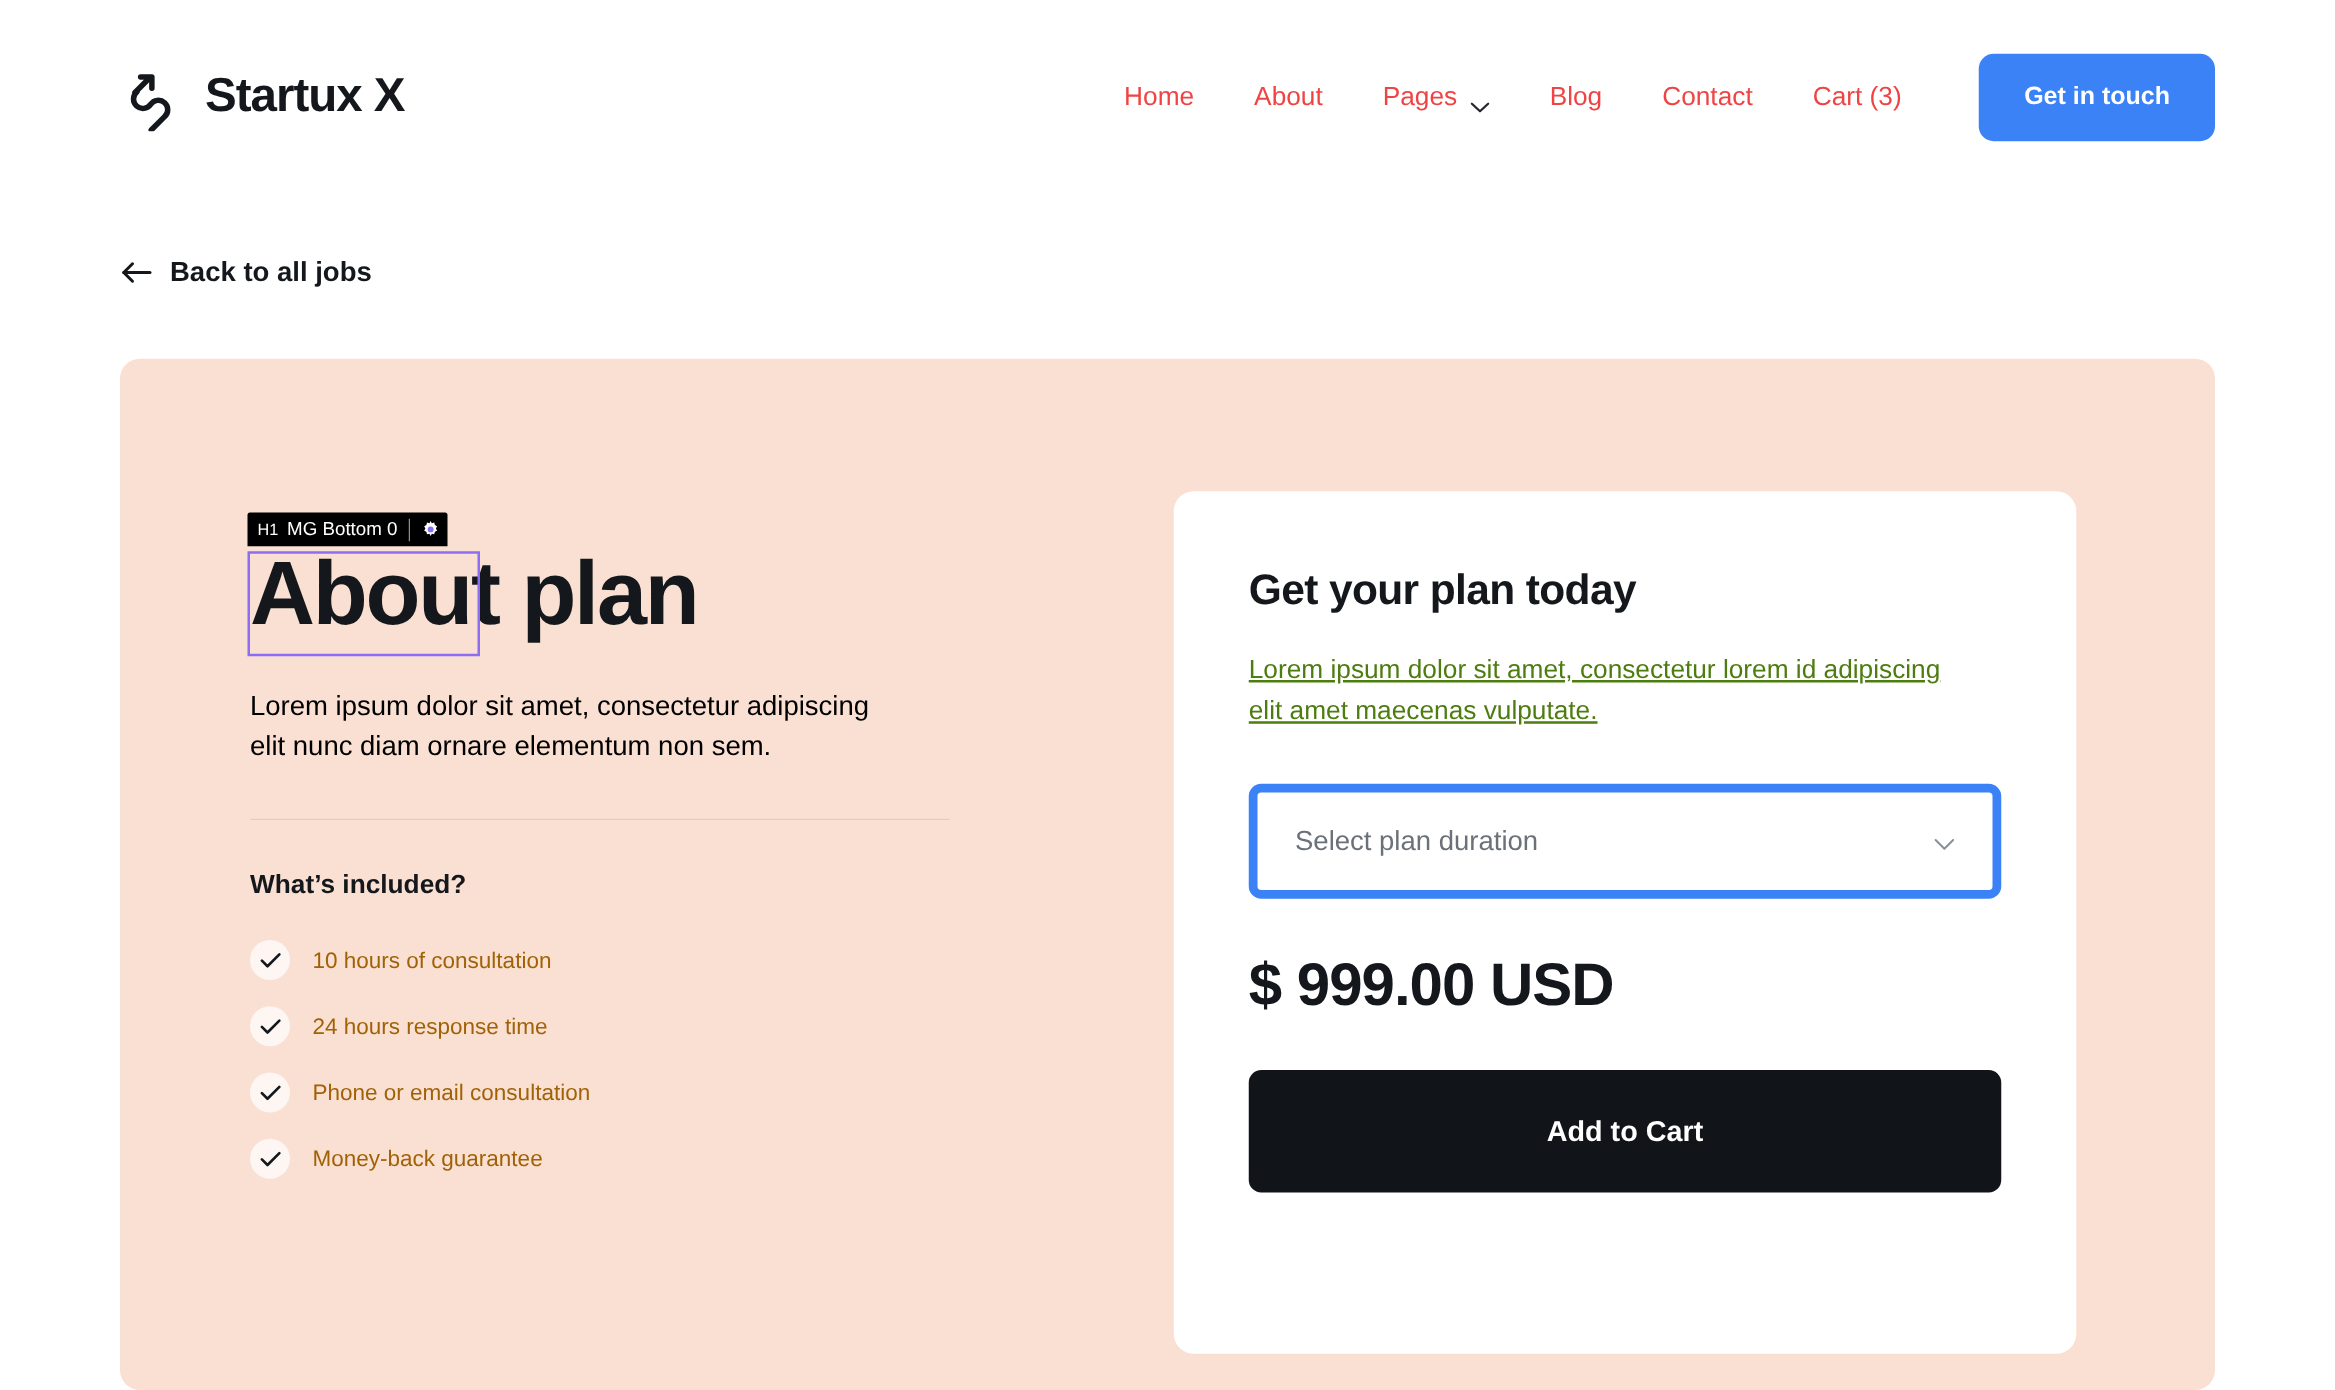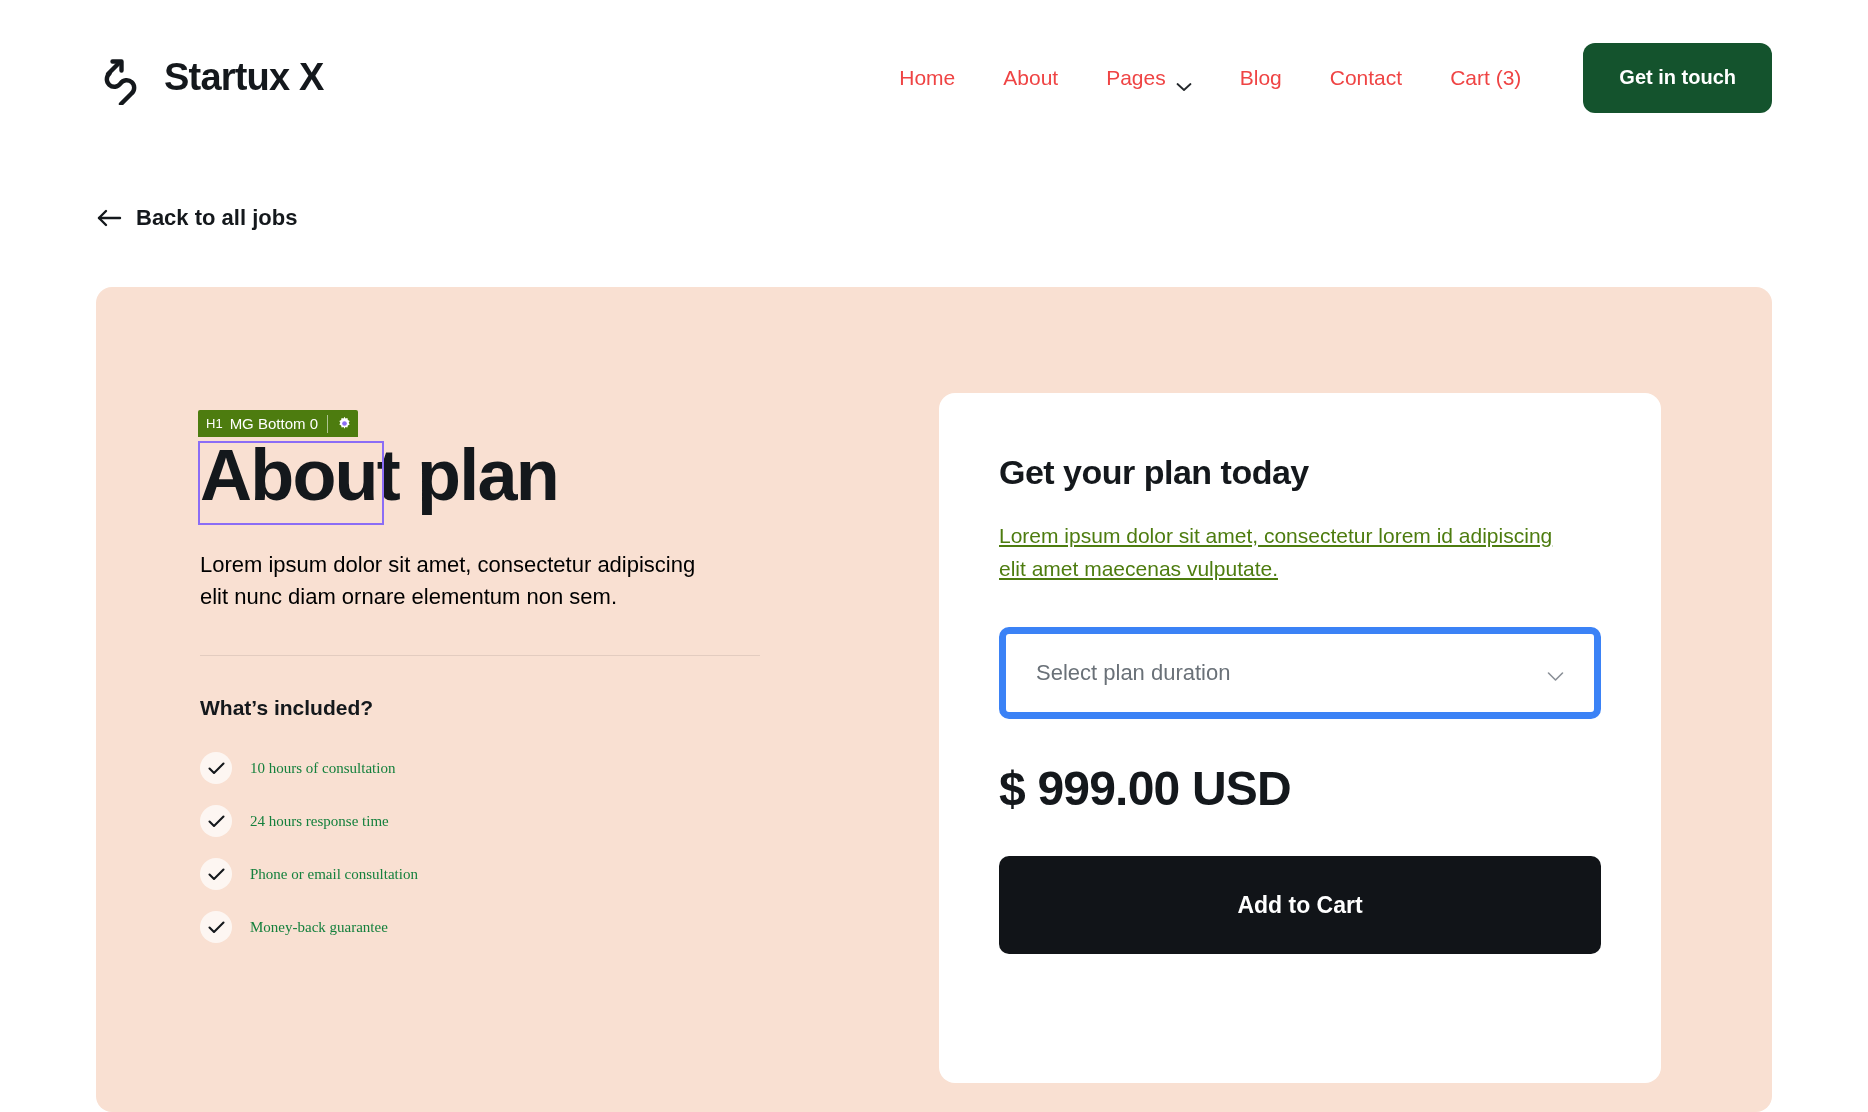--- a/index.html
+++ b/index.html
@@ -31,21 +31,21 @@
     display: flex; align-items: center; gap: 0px;
   }
   .nav-link {
     font-size: 21px; color: #ef4444; padding: 10px 24px;
     cursor: pointer; white-space: nowrap; font-weight: 400;
   }
   .nav-link.with-caret { display: flex; align-items: center; gap: 10px; }
   .caret { width: 16px; height: 10px; display:block; }
   .cta-btn {
     margin-left: 38px;
-    background: #14532d; color: #ffffff;
+    background: #3b82f6; color: #ffffff;
     font-size: 20px; font-weight: 700;
     border: none; border-radius: 12px;
     padding: 0 36px; height: 70px;
     display: flex; align-items: center; justify-content: center;
     cursor: pointer; white-space: nowrap;
     font-family: "Liberation Sans", sans-serif;
   }
 
   
   .back-link {
@@ -78,21 +78,21 @@
     position: absolute;
     left: -2px; top: 4px;
     width: 186px; height: 84px;
     border: 2px solid #8B6DF6;
     pointer-events: none;
   }
   .sel-badge {
     position: absolute;
     left: -2px; top: -27px;
     height: 27px;
-    background: #4d7c0f;
+    background: #000000;
     display: flex; align-items: center;
     padding: 0 6px 0 8px;
     color: #ffffff; font-size: 15px;
     white-space: nowrap; gap: 7px;
     border-radius: 2px 2px 0 0;
     cursor: pointer;
   }
   .sel-badge .tag { font-size: 13px; }
   .sel-badge .divider-v {
     width: 1px; height: 18px; background: rgba(255,255,255,0.55);
@@ -118,21 +118,21 @@
     display: flex; align-items: center; gap: 18px;
     height: 53px;
   }
   .check-circle {
     width: 32px; height: 32px; border-radius: 50%;
     background: #FDF6F2;
     display: flex; align-items: center; justify-content: center;
     flex: none;
   }
   .check-circle svg { width: 17px; height: 13px; display:block; }
-  .feature-label { font-size: 15px; color: #15803d; font-family: Liberation Serif, serif; }
+  .feature-label { font-size: 18px; color: #a16207; }
 
   
   .plan-card {
     position: absolute; top: 106px; right: 111px;
     width: 722px; height: 690px;
     background: #ffffff;
     border-radius: 16px;
     padding: 60px 60px 0 60px;
   }
   .card-title {

